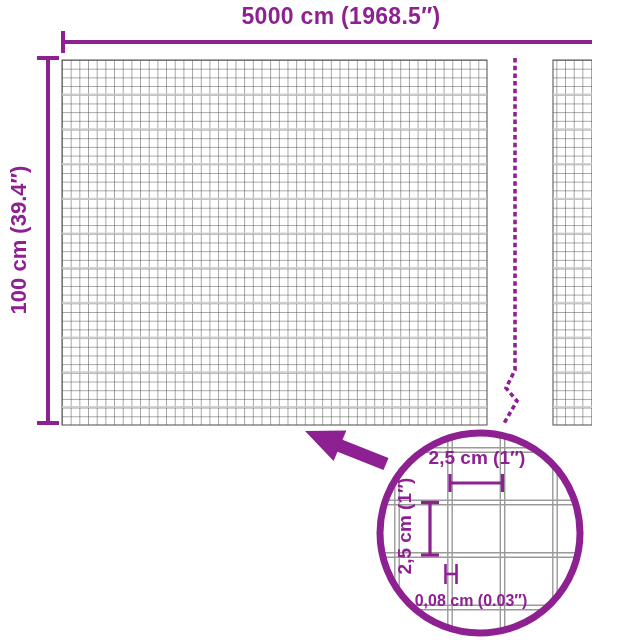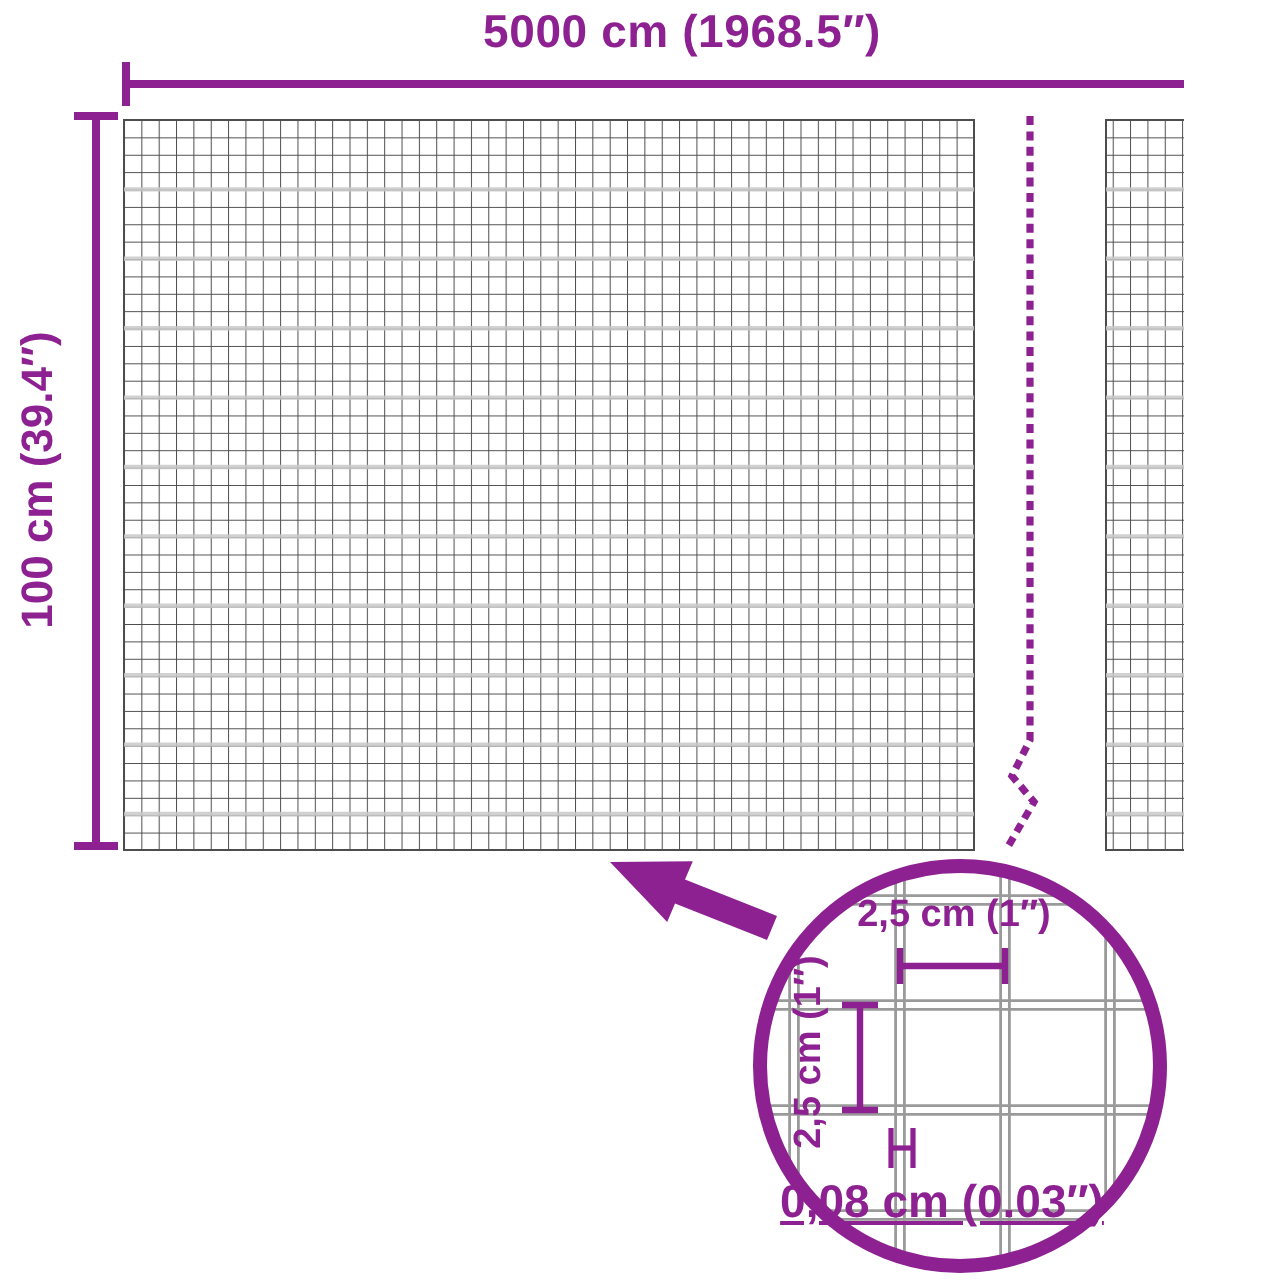--- a/index.html
+++ b/index.html
@@ -15,21 +15,21 @@
     position:absolute;
     color:#8e2192;
     font-weight:700;
     white-space:nowrap;
     transform:translate(-50%,-50%);
   }
   .lbl-top{font-size:23px;letter-spacing:.3px;}
   .lbl-left{font-size:22px;transform:translate(-50%,-50%) rotate(-90deg);}
   .lbl-inset{font-size:19px;}
   .lbl-inset-v{font-size:19px;transform:translate(-50%,-50%) rotate(-90deg);}
-  .lbl-inset-b{font-size:23px;text-decoration:underline;}
+  .lbl-inset-b{font-size:16px;}
 </style>
 </head>
 <body>
 
 <div id="stage">
 
   <svg id="gfx" width="640" height="640" viewBox="0 0 640 640">
     <defs>
       <pattern id="meshPat" x="62" y="60" width="8.673" height="8.69" patternUnits="userSpaceOnUse">
         <path d="M 8.673 0 H 0 V 8.69" fill="none" stroke="#4d4d4d" stroke-width="1"></path>

